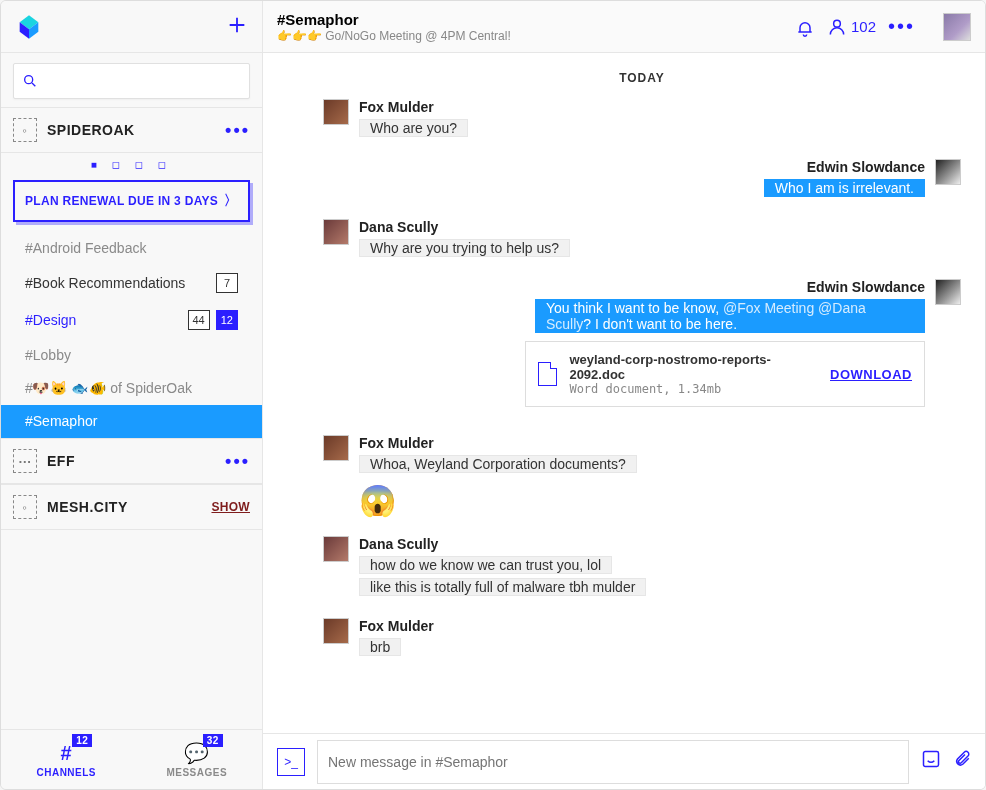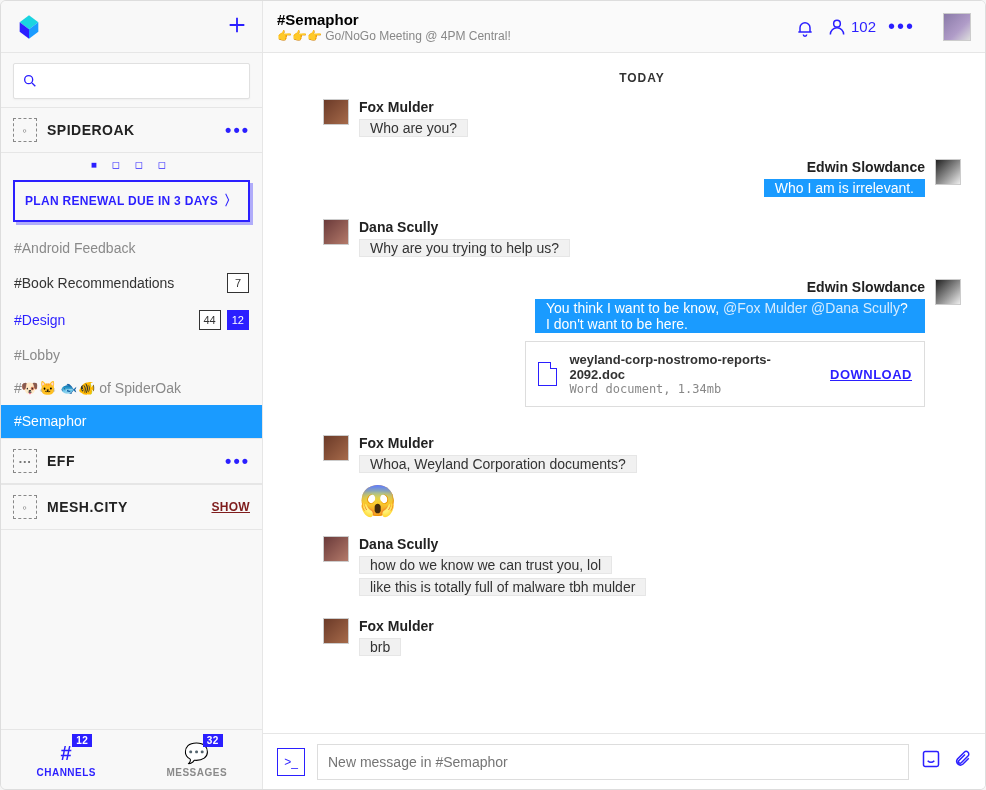--- a/index.html
+++ b/index.html
@@ -89,21 +89,21 @@
   display: flex;
   align-items: center;
   justify-content: space-between;
   cursor: pointer;
 }
 .banner .chev { font-size: 14px; }
 
 .scroll { flex:1; overflow-y:auto; }
 
 .channel-row {
-  padding: 8px 13px;
+  padding: 8px 24px;
   display: flex;
   align-items: center;
   gap: 6px;
   font-size: 14px;
   color: #333;
   cursor: pointer;
   border-bottom:1px solid rgba(0,0,0,0);
 }
 .channel-row.muted { color:#8a8a8a; }
 .channel-row.accent { color:#2b1fff; font-weight:500; }
@@ -216,21 +216,21 @@
 .attachment .dl { margin-left:auto; color:#2b1fff; font-size:13px; font-weight:700; text-decoration:underline; letter-spacing:0.5px; cursor:pointer; }
 .file-icon { width:20px;height:24px;border:1.5px solid #2b1fff;position:relative; }
 .file-icon::before{content:"";position:absolute;right:-1px;top:-1px;width:6px;height:6px;border-left:1.5px solid #2b1fff;border-bottom:1.5px solid #2b1fff;background:#fff;}
 
 .composer {
   height:56px;border-top:1px solid #e6e6e6;
   display:flex;align-items:center;padding:0 14px;gap:12px;
   background:#fff;
 }
 .composer .sq { width:28px;height:28px;border:1.5px solid #2b1fff;display:flex;align-items:center;justify-content:center;color:#2b1fff;font-size:12px;cursor:pointer;}
-.composer input { flex:1;height:36px;border:1px solid #ddd;padding:12px 10px;font-size:14px;outline:none; }
+.composer input { flex:1;height:44px;border:1px solid #ddd;padding:12px 10px;font-size:14px;outline:none; }
 .comp-icon { color:#2b1fff;font-size:18px;cursor:pointer; }
 .mention { color:#d5ecff; }
 </style>
 </head>
 <body>
 
 <div class="sidebar">
 
   <div class="sb-top">
     <span class="logo">
@@ -376,21 +376,21 @@
         <div class="sender">Dana Scully</div>
         <div class="bubble">Why are you trying to help us?</div>
       </div>
     </div>
 
     <div class="msg right" style="clear:both;">
       <div class="avatar av-ed"></div>
       <div class="col">
         <div class="sender">Edwin Slowdance</div>
         <div class="bubble" style="max-width:390px;">
-          <span>You think I want to be know, </span><span class="mention">@Fox Mulder</span> <span class="mention">@Dana Scully</span><span>? I don't want to be here.</span>
+          <span>You think I want to be know, </span><span class="mention">@Fox Meeting</span> <span class="mention">@Dana Scully</span><span>? I don't want to be here.</span>
         </div>
         <div style="clear:both;"></div>
         <div class="attachment">
           <div class="file-icon"></div>
           <div>
             <div class="fn">weyland-corp-nostromo-reports-2092.doc</div>
             <div class="meta">Word document, 1.34mb</div>
           </div>
           <span class="dl">DOWNLOAD</span>
         </div>

